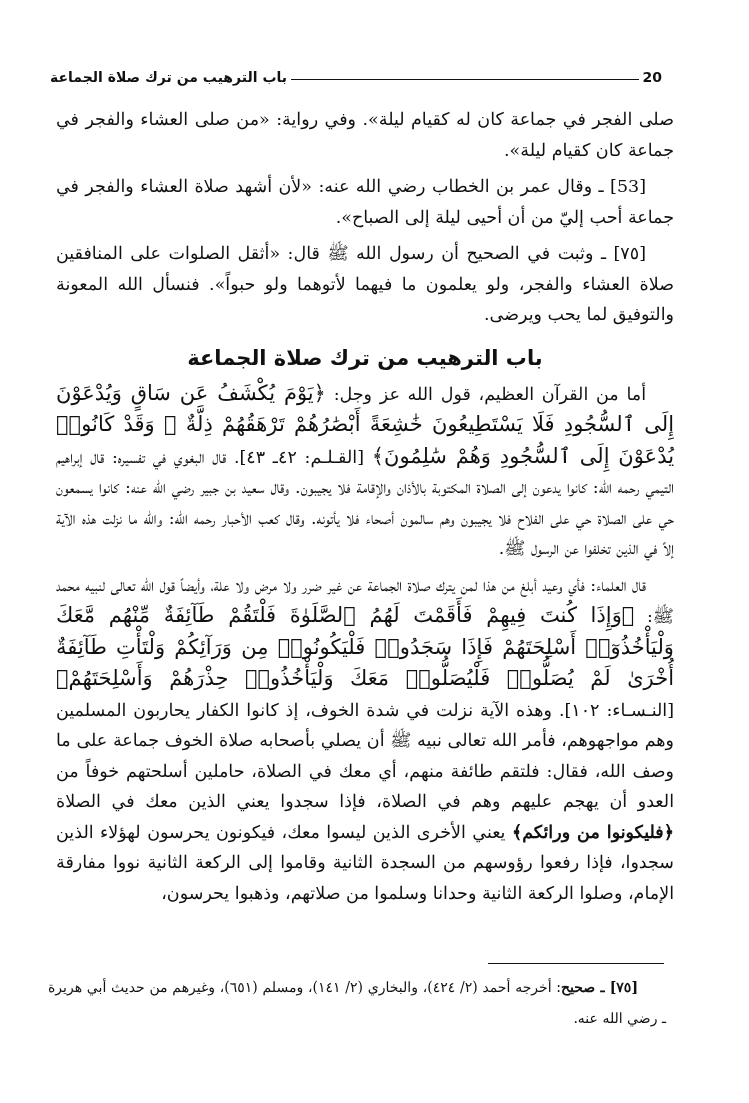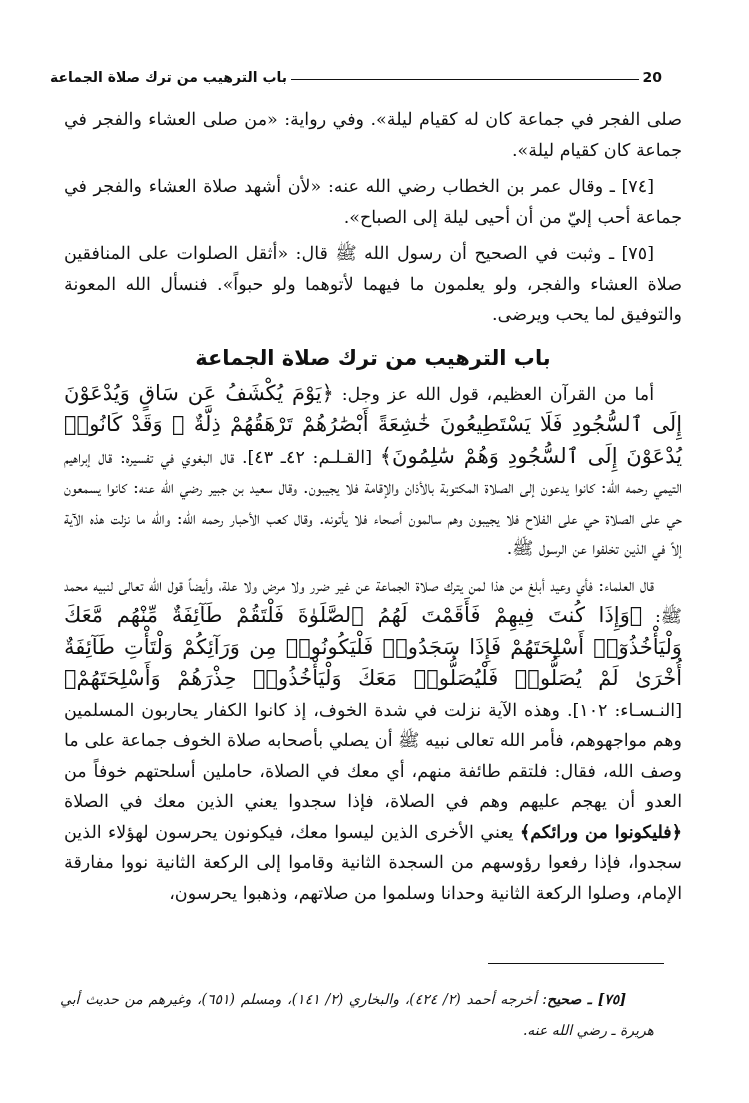--- a/index.html
+++ b/index.html
@@ -44,21 +44,21 @@
       margin: 0 4px 6px 4px;
     }
     .page-number {
       font-family: "DejaVu Sans", sans-serif;
       font-weight: bold;
       font-size: 14px;
       line-height: 18px;
     }
     .body-text {
       position: absolute;
-      left: 64px;
+      left: 56px;
       top: 104px;
       width: 618px;
       direction: rtl;
       text-align: justify;
       text-align-last: right;
       font-size: 17.5px;
       line-height: 30.5px;
     }
     .para {
       margin: 0 0 6px 0;
@@ -95,38 +95,37 @@
       top: 972px;
       width: 618px;
       direction: rtl;
       text-align: justify;
       text-align-last: right;
       font-size: 14px;
       line-height: 31px;
     }
     .footnotes .fn {
       text-indent: 28px;
-      margin: 12px;
-      font-style: italic;
+      margin: 0;
     }
   </style>
 </head>
 <body>
 
 <div class="page">
 
   <div class="running-header">
     <span class="running-title">باب الترهيب من ترك صلاة الجماعة</span>
     <span class="header-rule"></span>
     <span class="page-number">20</span>
   </div>
 
   <div class="body-text">
     <p class="para">صلى الفجر في جماعة كان له كقيام ليلة». وفي رواية: «من صلى العشاء والفجر في جماعة كان كقيام ليلة».</p>
-    <p class="para indent">[٧٤] ـ وقال عمر بن الخطاب رضي الله عنه: «لأن أشهد صلاة العشاء والفجر في جماعة أحب إليّ من أن أحيى ليلة إلى الصباح».</p>
+    <p class="para indent">[53] ـ وقال عمر بن الخطاب رضي الله عنه: «لأن أشهد صلاة العشاء والفجر في جماعة أحب إليّ من أن أحيى ليلة إلى الصباح».</p>
     <p class="para indent">[٧٥] ـ وثبت في الصحيح أن رسول الله ﷺ قال: «أثقل الصلوات على المنافقين صلاة العشاء والفجر، ولو يعلمون ما فيهما لأتوهما ولو حبواً». فنسأل الله المعونة والتوفيق لما يحب ويرضى.</p>
 
     <div class="section-heading">باب الترهيب من ترك صلاة الجماعة</div>
 
     <p class="para indent"><span>أما من القرآن العظيم، قول الله عز وجل: </span><span class="quran">﴿يَوْمَ يُكْشَفُ عَن سَاقٍ وَيُدْعَوْنَ إِلَى ٱلسُّجُودِ فَلَا يَسْتَطِيعُونَ خَٰشِعَةً أَبْصَٰرُهُمْ تَرْهَقُهُمْ ذِلَّةٌ ۖ وَقَدْ كَانُوا۟ يُدْعَوْنَ إِلَى ٱلسُّجُودِ وَهُمْ سَٰلِمُونَ﴾</span><span> [القـلـم: ٤٢ـ ٤٣]. </span><span>قال البغوي في تفسيره: قال إبراهيم التيمي رحمه الله: كانوا يدعون إلى الصلاة المكتوبة بالأذان والإقامة فلا يجيبون. وقال سعيد بن جبير رضي الله عنه: كانوا يسمعون حي على الصلاة حي على الفلاح فلا يجيبون وهم سالمون أصحاء فلا يأتونه. وقال كعب الأحبار رحمه الله: والله ما نزلت هذه الآية إلاً في الذين تخلفوا عن الرسول ﷺ.</span></p>
 
     <p class="para indent"><span>قال العلماء: فأي وعيد أبلغ من هذا لمن يترك صلاة الجماعة عن غير ضرر ولا مرض ولا علة، وأيضاً قول الله تعالى لنبيه محمد ﷺ: </span><span class="quran">﴿وَإِذَا كُنتَ فِيهِمْ فَأَقَمْتَ لَهُمُ ٱلصَّلَوٰةَ فَلْتَقُمْ طَآئِفَةٌ مِّنْهُم مَّعَكَ وَلْيَأْخُذُوٓا۟ أَسْلِحَتَهُمْ فَإِذَا سَجَدُوا۟ فَلْيَكُونُوا۟ مِن وَرَآئِكُمْ وَلْتَأْتِ طَآئِفَةٌ أُخْرَىٰ لَمْ يُصَلُّوا۟ فَلْيُصَلُّوا۟ مَعَكَ وَلْيَأْخُذُوا۟ حِذْرَهُمْ وَأَسْلِحَتَهُمْ﴾</span><span> [النـسـاء: ١٠٢]. </span><span>وهذه الآية نزلت في شدة الخوف، إذ كانوا الكفار يحاربون المسلمين وهم مواجهوهم، فأمر الله تعالى نبيه ﷺ أن يصلي بأصحابه صلاة الخوف جماعة على ما وصف الله، فقال: فلتقم طائفة منهم، أي معك في الصلاة، حاملين أسلحتهم خوفاً من العدو أن يهجم عليهم وهم في الصلاة، فإذا سجدوا يعني الذين معك في الصلاة </span><span class="bold">﴿فليكونوا من ورائكم﴾</span><span> يعني الأخرى الذين ليسوا معك، فيكونون يحرسون لهؤلاء الذين سجدوا، فإذا رفعوا رؤوسهم من السجدة الثانية وقاموا إلى الركعة الثانية نووا مفارقة الإمام، وصلوا الركعة الثانية وحدانا وسلموا من صلاتهم، وذهبوا يحرسون،</span></p>
   </div>
 
   <div class="footnote-rule"></div>

